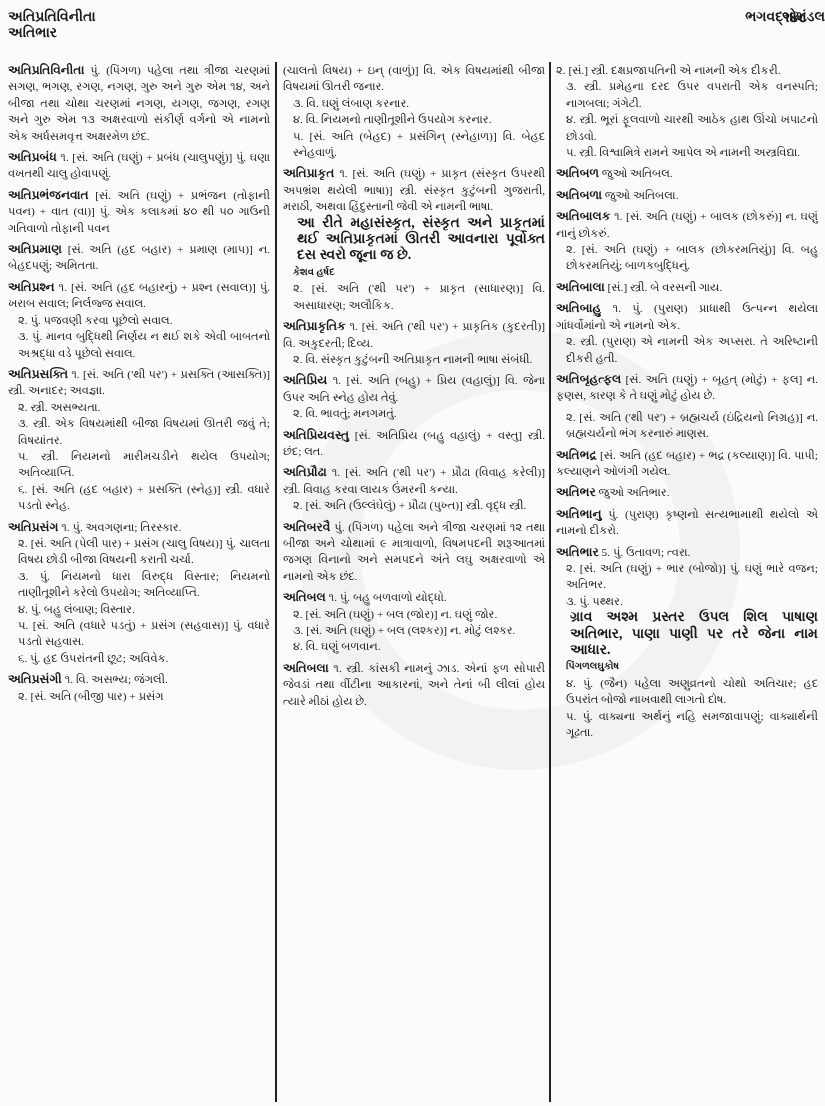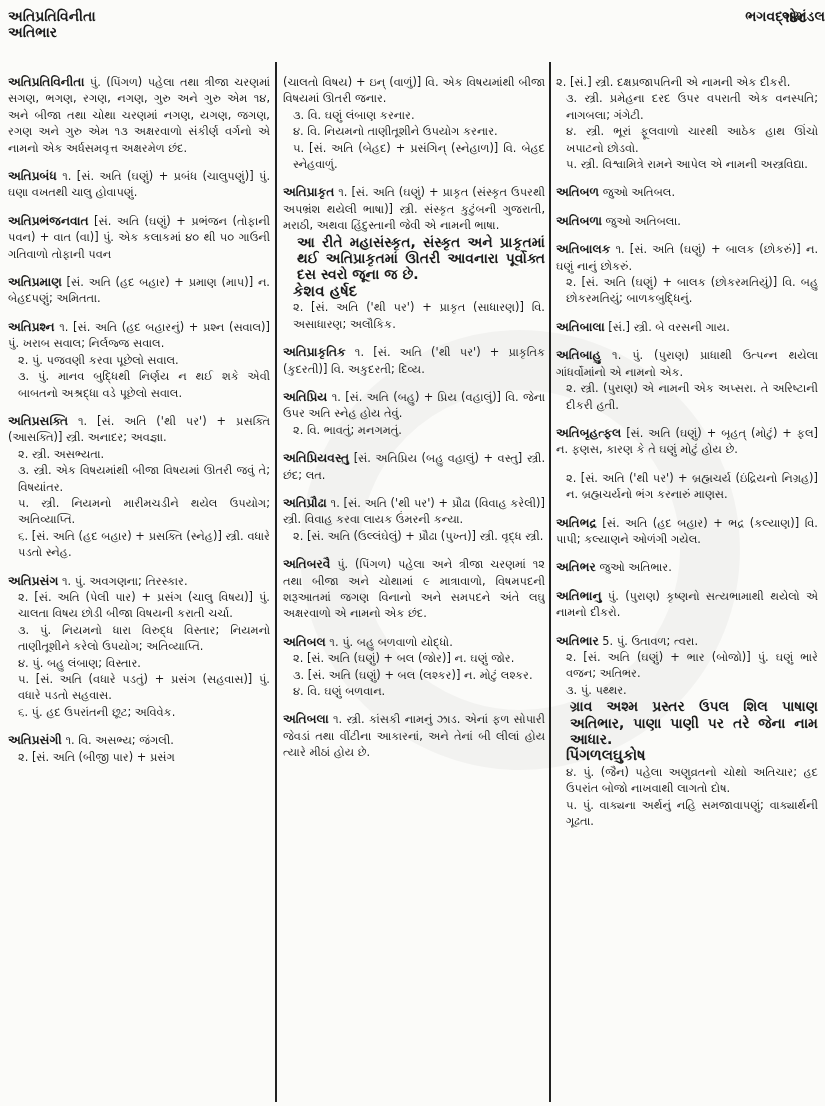--- a/index.html
+++ b/index.html
@@ -13,26 +13,26 @@
   .hw-left { position:absolute; left:8px; top:8px; font-weight:bold; font-size:14px; line-height:16px; }
   .hw-center { position:absolute; left:0; width:825px; top:8px; text-align:right; font-weight:bold; font-size:14px; }
   .page-no { position:absolute; right:18px; top:8px; font-weight:bold; font-size:15px;margin-left:44px; }
   .columns { position:absolute; top:62px; left:0; width:825px; height:1040px; }
   .col { position:absolute; top:0; height:1040px; overflow:hidden; font-size:11.4px; line-height:16.4px; }
   .c1 { left:8px; width:262px; }
   .c2 { left:283px; width:262px; }
   .c3 { left:556px; width:262px; }
   .rule { position:absolute; top:62px; width:2px; height:1040px; background:#222; }
   .r1 { left:275px; } .r2 { left:549px; }
-  .entry { margin:12px 0 5px 0; }
+  .entry { margin:0 0 5px 0;font-family:Liberation Serif, serif; }
   .entry p { margin:0; padding-left:10px; text-align:justify; }
   .entry p.first { padding-left:0; }
   .hw { font-weight:bold; font-size:12.2px; }
   .quote { padding-left:14px !important; font-size:14px; font-weight:bold; }
-  .attr { text-align:right; font-size:15px; font-weight:bold; }
+  .attr { text-align:right; font-size:10px; font-weight:bold; }
   .watermark { position:absolute; left:300px; top:330px; width:440px; height:440px; border-radius:50%; border:60px solid rgba(0,0,0,0.035); box-sizing:border-box; }
 </style>
 </head>
 <body>
 
 <div class="watermark"></div>
 
 <div class="header">
   <div class="hw-left">
     <div>અતિપ્રતિવિનીતા</div>
@@ -92,20 +92,21 @@
         <p><span>૫. [સં. અતિ (બેહદ) + પ્રસંગિન્ (સ્નેહાળ)] વિ. બેહદ સ્નેહવાળું.</span></p>
       </div>
       <div class="entry">
         <p class="first"><span class="hw">અતિપ્રાકૃત</span> <span>૧. [સં. અતિ (ઘણું) + પ્રાકૃત (સંસ્કૃત ઉપરથી અપભ્રંશ થયેલી ભાષા)] સ્ત્રી. સંસ્કૃત કુટુંબની ગુજરાતી, મરાઠી, અથવા હિંદુસ્તાની જેવી એ નામની ભાષા.</span></p>
         <p class="quote">આ રીતે મહાસંસ્કૃત, સંસ્કૃત અને પ્રાકૃતમાં થઈ અતિપ્રાકૃતમાં ઊતરી આવનારા પૂર્વોક્ત દસ સ્વરો જૂના જ છે.</p>
         <p class="attr">કેશવ હર્ષદ</p>
         <p>૨. [સં. અતિ ('થી પર') + પ્રાકૃત (સાધારણ)] વિ. અસાધારણ; અલૌકિક.</p>
       </div>
       <div class="entry">
         <p class="first"><span class="hw">અતિપ્રાકૃતિક</span> <span>૧. [સં. અતિ ('થી પર') + પ્રાકૃતિક (કુદરતી)] વિ. અકુદરતી; દિવ્ય.</span></p>
+        <p><span>૨. વિ. સંસ્કૃત કુટુંબની અતિપ્રાકૃત નામની ભાષા સંબંધી.</span></p>
       </div>
       <div class="entry">
         <p class="first"><span class="hw">અતિપ્રિય</span> <span>૧. [સં. અતિ (બહુ) + પ્રિય (વહાલું)] વિ. જેના ઉપર અતિ સ્નેહ હોય તેવું.</span></p>
         <p><span>૨. વિ. ભાવતું; મનગમતું.</span></p>
       </div>
       <div class="entry">
         <p class="first"><span class="hw">અતિપ્રિયવસ્તુ</span> <span>[સં. અતિપ્રિય (બહુ વહાલું) + વસ્તુ] સ્ત્રી. છંદ; લત.</span></p>
       </div>
       <div class="entry">
         <p class="first"><span class="hw">અતિપ્રૌઢા</span> <span>૧. [સં. અતિ ('થી પર') + પ્રૌઢા (વિવાહ કરેલી)] સ્ત્રી. વિવાહ કરવા લાયક ઉંમરની કન્યા.</span></p>

